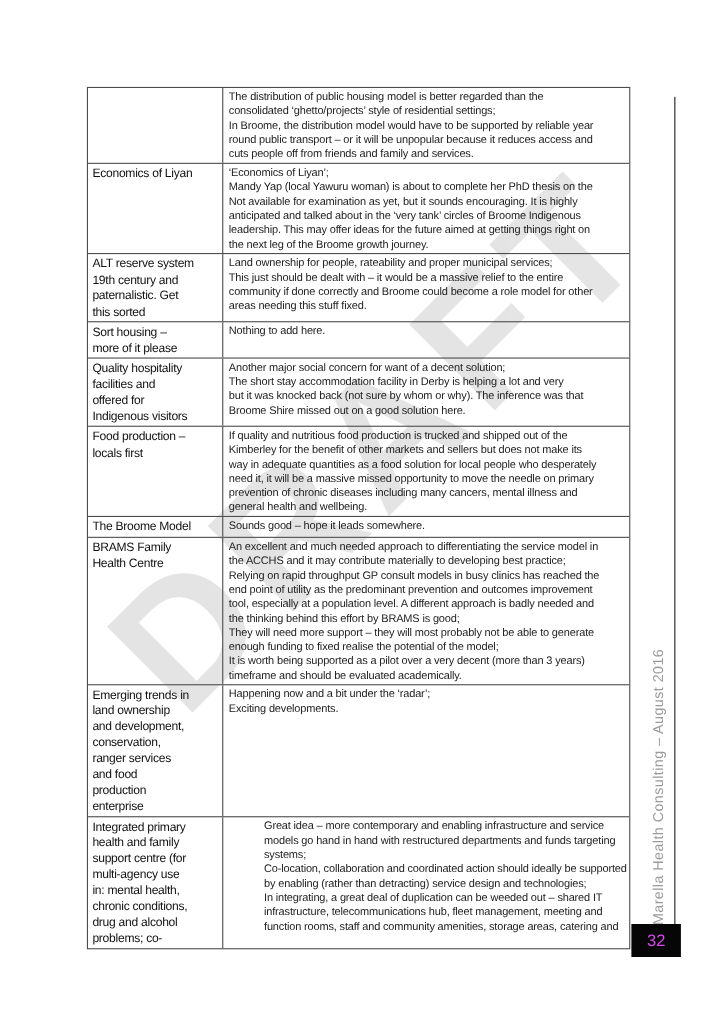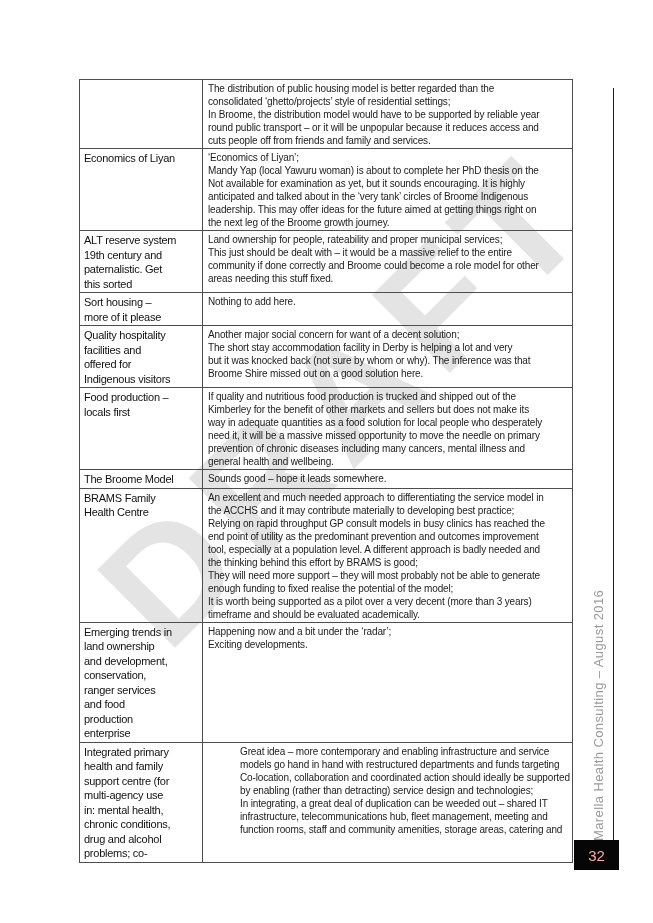--- a/index.html
+++ b/index.html
@@ -64,21 +64,21 @@
     transform:rotate(-90deg);transform-origin:0 0;
     width:250px;
     font-size:13px;letter-spacing:0.4px;
     color:#9a9a9a;
     white-space:nowrap;
     z-index:2;
   }
   
   .page-num-box{
     position:absolute;left:574px;top:840px;width:45px;height:30px;
-    background:#060606;color:#fca5a5;
+    background:#060606;color:#d946ef;
     display:flex;align-items:center;justify-content:center;
     font-size:15px;
     z-index:3;
   }
 </style>
 </head>
 <body>
 
 <div class="watermark">DRAFT</div>
 
@@ -206,20 +206,21 @@
         <div class="hline">support centre (for</div>
         <div class="hline">multi-agency use</div>
         <div class="hline">in: mental health,</div>
         <div class="hline">chronic conditions,</div>
         <div class="hline">drug and alcohol</div>
         <div class="hline">problems; co-</div>
       </div>
       <div class="td">
         <div class="cline">Great idea – more contemporary and enabling infrastructure and service</div>
         <div class="cline">models go hand in hand with restructured departments and funds targeting</div>
+        <div class="cline">systems;</div>
         <div class="cline">Co-location, collaboration and coordinated action should ideally be supported</div>
         <div class="cline">by enabling (rather than detracting) service design and technologies;</div>
         <div class="cline">In integrating, a great deal of duplication can be weeded out – shared IT</div>
         <div class="cline">infrastructure, telecommunications hub, fleet management, meeting and</div>
         <div class="cline">function rooms, staff and community amenities, storage areas, catering and</div>
       </div>
     </div>
   </div>
 
 <div class="vrule"></div>

